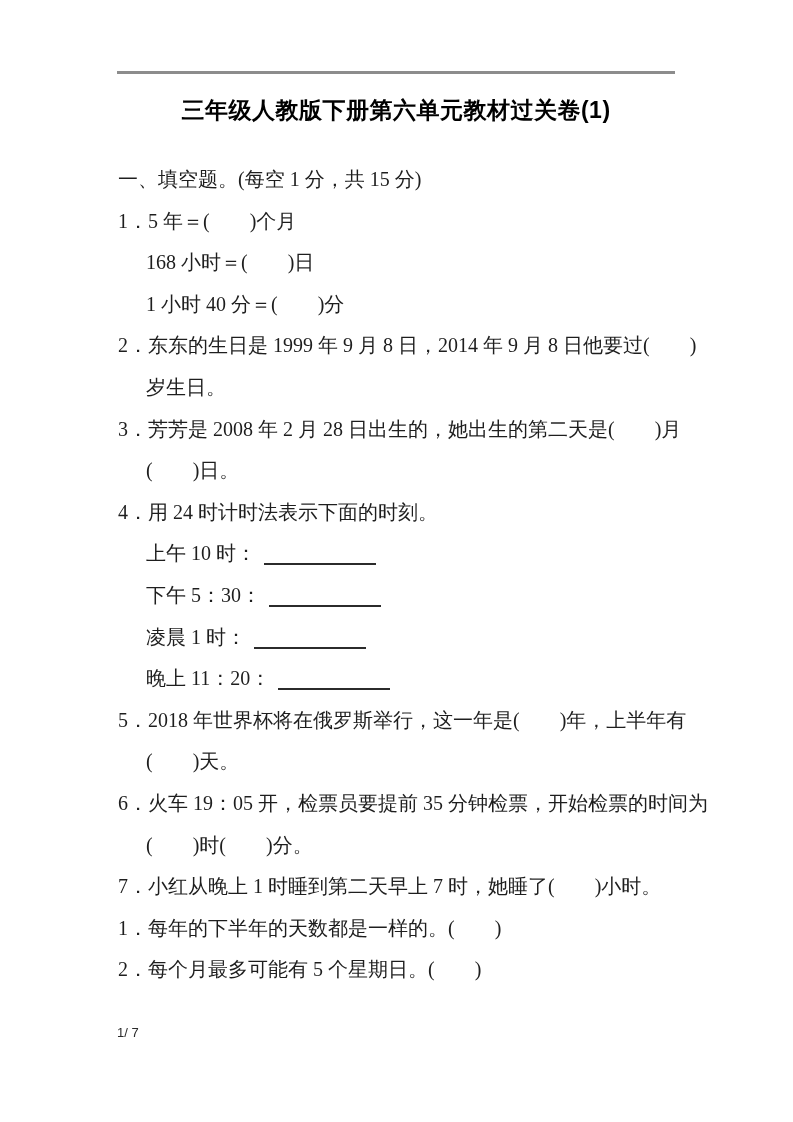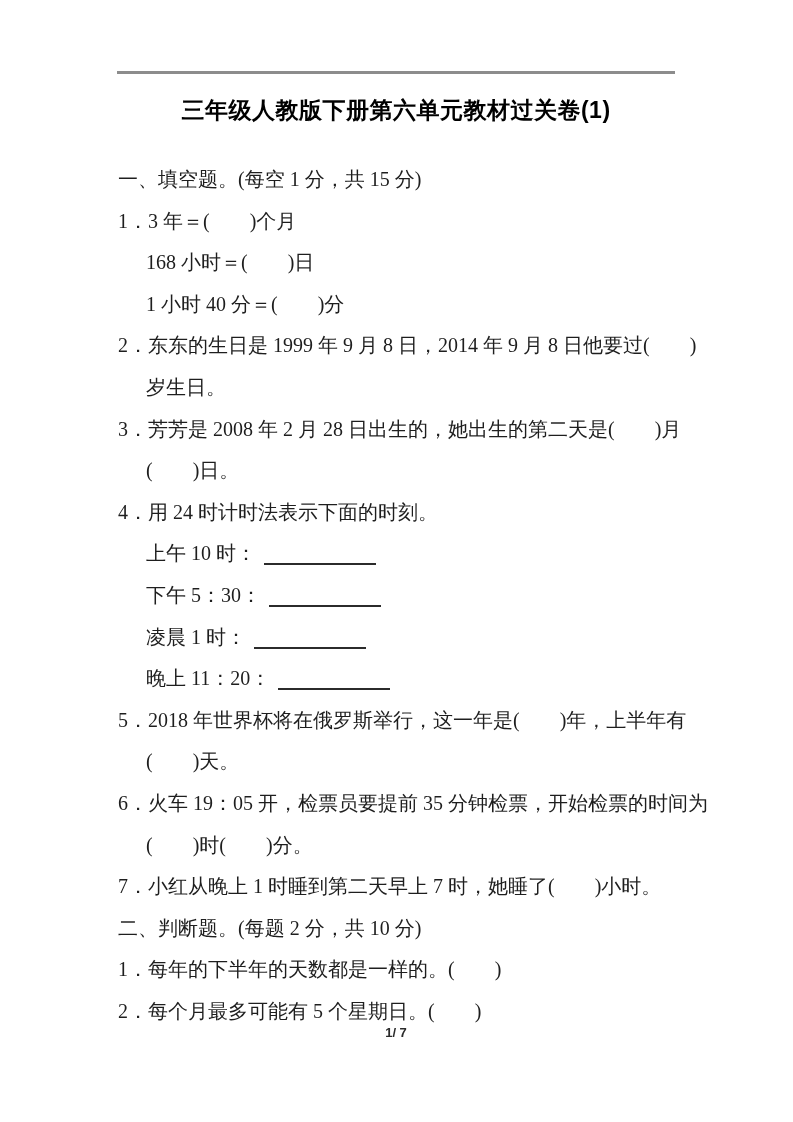--- a/index.html
+++ b/index.html
@@ -67,41 +67,41 @@
     padding-right: 70px;
   }
   .judge .mark {
     white-space: pre;
   }
   .footer {
     position: absolute;
     left: 117px;
     top: 1025px;
     width: 558px;
-    text-align: center;
+    text-align: left;
     font-family: "Liberation Sans", "DejaVu Sans", sans-serif;
-    font-weight: bold;
+    font-weight: normal;
     font-size: 13px;
     color: #2a2a2a;
   }
 </style>
 </head>
 <body>
 
 <div class="page">
 
   <div class="rule"></div>
 
   <h1 class="title">三年级人教版下册第六单元教材过关卷(1)</h1>
 
   <div class="content">
 
     <div class="line">一、填空题。(每空 1 分，共 15 分)</div>
 
-    <div class="line">1．3 年＝(　　)个月</div>
+    <div class="line">1．5 年＝(　　)个月</div>
     <div class="line cont">168 小时＝(　　)日</div>
     <div class="line cont">1 小时 40 分＝(　　)分</div>
 
     <div class="line">2．东东的生日是 1999 年 9 月 8 日，2014 年 9 月 8 日他要过(　　)</div>
     <div class="line cont">岁生日。</div>
 
     <div class="line">3．芳芳是 2008 年 2 月 28 日出生的，她出生的第二天是(　　)月</div>
     <div class="line cont">(　　)日。</div>
 
     <div class="line">4．用 24 时计时法表示下面的时刻。</div>
@@ -120,21 +120,20 @@
     </div>
 
     <div class="line">5．2018 年世界杯将在俄罗斯举行，这一年是(　　)年，上半年有</div>
     <div class="line cont">(　　)天。</div>
 
     <div class="line">6．火车 19：05 开，检票员要提前 35 分钟检票，开始检票的时间为</div>
     <div class="line cont">(　　)时(　　)分。</div>
 
     <div class="line">7．小红从晚上 1 时睡到第二天早上 7 时，她睡了(　　)小时。</div>
 
-    <div class="line">二、判断题。(每题 2 分，共 10 分)</div>
 
     <div class="line judge">
       <span>1．每年的下半年的天数都是一样的。</span>
       <span class="mark">(　　)</span>
     </div>
     <div class="line judge">
       <span>2．每个月最多可能有 5 个星期日。</span>
       <span class="mark">(　　)</span>
     </div>
 

